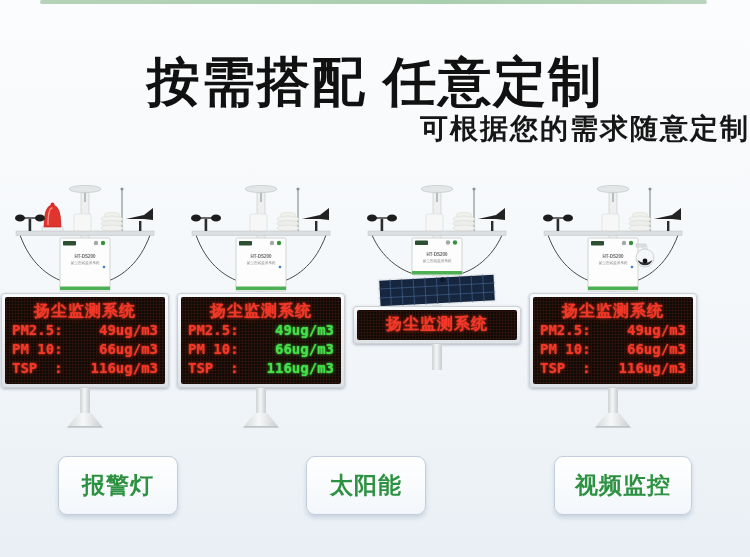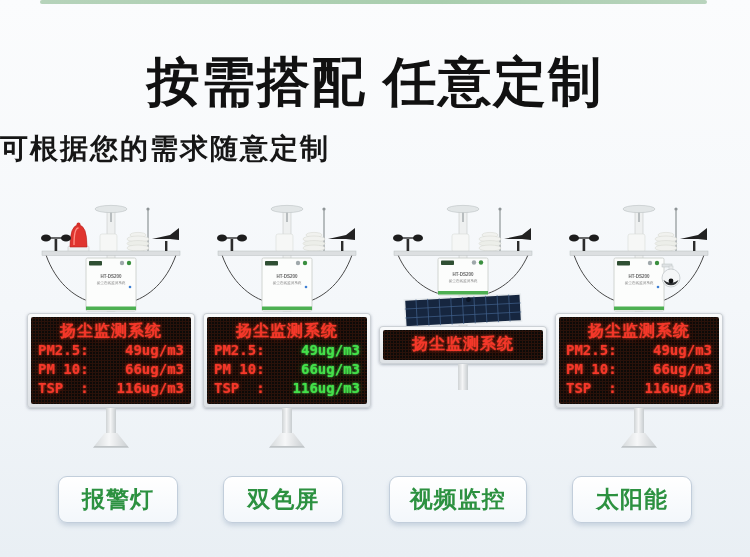--- a/index.html
+++ b/index.html
@@ -5,24 +5,24 @@
   * { margin:0; padding:0; box-sizing:border-box; }
   body { font-family:"Liberation Sans", sans-serif; }
   .page{
     position:relative; width:750px; height:557px; overflow:hidden;
     background:linear-gradient(180deg,#fbfcfd 0%,#f4f7fa 55%,#e9eff4 100%);
   }
   .top-bar{ height:4px; margin:0 43px 0 40px; border-radius:2px;
     background:linear-gradient(90deg,#b6d3ba,#a9ceae 60%,#b9d4bd); }
   .title{ margin-top:49px; text-align:center; font-size:53px; line-height:1.1;
     font-weight:800; color:#111111; letter-spacing:2px; }
-  .subtitle{ margin-top:20px; text-align:left; font-size:28px; line-height:1.3;
+  .subtitle{ text-align:right; font-size:28px; line-height:1.3;
     font-weight:700; color:#161616; letter-spacing:2px; }
 
-  .products{ margin-top:30px; display:flex; justify-content:center; gap:6px; }
+  .products{ margin-top:30px; display:flex; justify-content:flex-start; gap:6px; }
   .card{ width:170px; display:flex; flex-direction:column; align-items:center; }
   .card svg{ display:block; }
 
   .led-frame{
     width:168px; border-radius:4px; padding:4px;
     background:linear-gradient(180deg,#fafbfc,#dde1e5);
     box-shadow:0 1px 3px rgba(120,130,145,.55), inset 0 0 0 1px #ccd1d6;
   }
   .led-screen{
     border-radius:2px; padding:4px 7px 6px;
@@ -50,21 +50,21 @@
     background:linear-gradient(90deg,#cfd3d5,#f4f5f6 45%,#c7cccf); }
   .pole-base{
     width:36px; height:15px; margin-top:-1px;
     clip-path:polygon(33% 0,67% 0,100% 100%,0 100%);
     background:linear-gradient(90deg,#d4d8da,#f6f7f8 45%,#c9cdd0);
     border-bottom:2px solid #bfc4c7;
   }
 
   .features{ margin-top:28px; display:flex; justify-content:space-between; padding:0 58px; }
   .feature-btn{
-    min-width:120px; padding:7px 20px; text-align:center; cursor:pointer;
+    min-width:120px; padding:13px 20px; text-align:center; cursor:pointer;
     font-size:23px; font-weight:bold; color:#2c9140; letter-spacing:1px;
     background:linear-gradient(180deg,#ffffff,#f3f7fb);
     border:1px solid #c2cedb; border-radius:9px;
     box-shadow:0 3px 4px rgba(140,160,185,.35);
     font-family:"Liberation Sans", sans-serif;
   }
 </style>
 </head>
 <body>
 
@@ -295,18 +295,17 @@
         </div>
       </div>
       <div class="pole"></div>
       <div class="pole-base"></div>
     </div>
 
   </div>
 
   <div class="features">
     <div class="feature-btn">报警灯</div>
-    <div class="feature-btn">双色屏</div>
+    <div class="feature-btn">太阳能</div>
     <div class="feature-btn">视频监控</div>
-    <div class="feature-btn">太阳能</div>
   </div>
 
 </div>
 
 </body></html>

